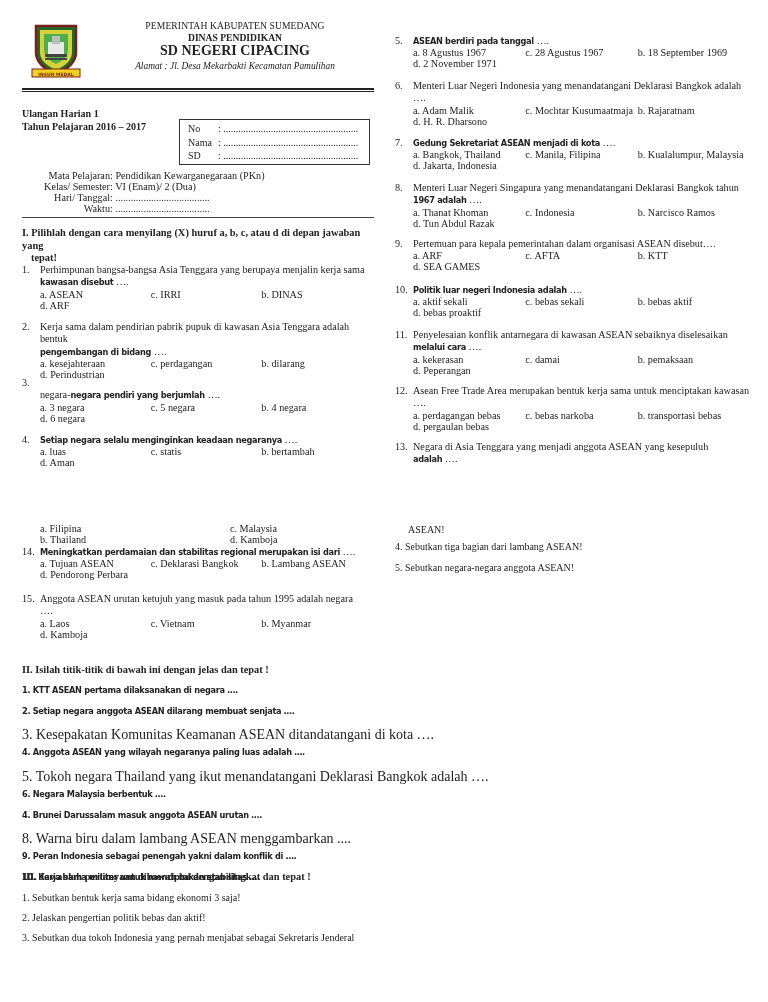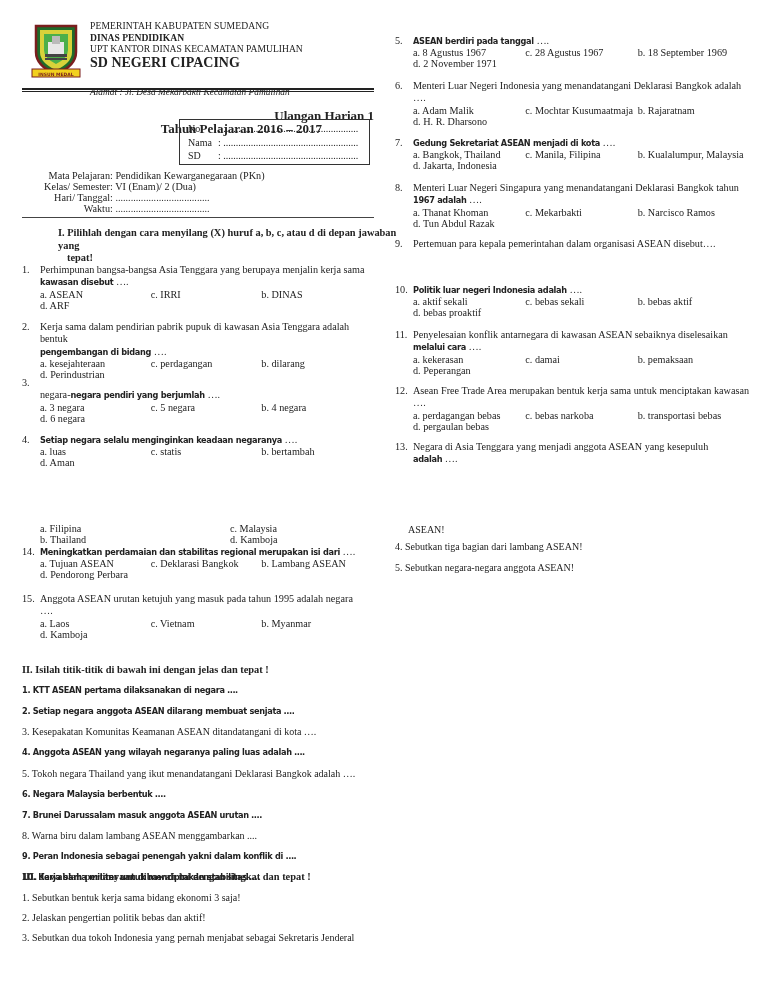--- a/index.html
+++ b/index.html
@@ -1,49 +1,49 @@
 <!DOCTYPE html>
 <html><head>
 <meta charset="utf-8">
 <style>
   * { box-sizing: border-box; margin: 0; padding: 0; }
   html, body { width: 768px; height: 1002px; background: #ffffff; overflow: hidden; }
   body { position: relative; font-family: "Liberation Serif", "DejaVu Serif", serif; color: #222; font-size: 10.4px; line-height: 1.22; }
 
   
   .logo { position: absolute; left: 30px; top: 22px; width: 52px; height: 58px; }
-  .hdr { position: absolute; left: 90px; top: 20px; width: 290px; text-align: left; }
+  .hdr { position: absolute; left: 90px; top: 20px; width: 290px; text-align: center; }
   .hdr .l1 { font-size: 9.6px; letter-spacing: 0.1px; }
   .hdr .l2 { font-size: 9.6px; font-weight: bold; }
   .hdr .l3 { font-size: 9.6px; }
   .hdr .l4 { font-size: 14px; font-weight: bold; line-height: 1.1; }
-  .hdr .l5 { font-size: 9.4px; font-style: italic; margin-top: 16px; }
+  .hdr .l5 { font-size: 9.4px; font-style: italic; margin-top: 2px; }
   .dbl-rule { position: absolute; left: 22px; top: 88px; width: 352px; height: 4px; border-top: 2px solid #222; border-bottom: 1px solid #222; }
 
-  .title { position: absolute; left: 22px; width: 352px; text-align: right; font-weight: bold; font-size: 13px; }
+  .title { position: absolute; left: 22px; width: 352px; text-align: left; font-weight: bold; font-size: 10px; }
 
   .idbox { position: absolute; left: 179px; top: 119px; width: 191px; height: 46px; border: 1.5px solid #333; padding: 2px 0 0 8px; }
   .idbox .row { display: flex; font-size: 10px; line-height: 13.5px; }
   .idbox .lbl { width: 30px; }
 
   .info { position: absolute; left: 22px; top: 170px; text-align: right; }
   .info .row { display: flex; font-size: 10.2px; line-height: 11px; }
   .info .lbl { width: 88px; }
   .rule { position: absolute; left: 22px; top: 217px; width: 352px; border-top: 1px solid #444; }
 
   .sec-head { position: absolute; font-weight: bold; font-size: 10.4px; }
 
   .q { position: absolute; font-size: 10.2px; }
   .q .stem { display: flex; }
   .q .num { width: 18px; flex: none; }
   .q .txt { flex: 1; }
   .q .bold { font-family: "DejaVu Sans", sans-serif; font-weight: bold; font-size: 8.2px; letter-spacing: -0.3px; }
   .q .opts { display: grid; grid-template-columns: 1fr 1fr 1fr; margin-left: 18px; line-height: 11px; }
 
-  .fill { position: absolute; font-size: 10px; left: 22px; font-family: Liberation Serif, serif; }
+  .fill { position: absolute; font-size: 14px; left: 22px; font-family: Liberation Serif, serif; }
   .fill.b { font-family: "DejaVu Sans", sans-serif; font-weight: bold; font-size: 8.2px; letter-spacing: -0.3px; }
 
   .ess { position: absolute; font-size: 10px; }
 </style>
 </head>
 <body>
 
 <div class="logo">
   <svg width="52" height="58" viewBox="0 0 52 58">
     <path d="M6 4 L46 4 L46 30 Q46 44 26 52 Q6 44 6 30 Z" fill="#1f6b2a" stroke="#7a1e1e" stroke-width="2.5"></path>
@@ -54,21 +54,20 @@
     <rect x="15" y="32" width="22" height="3" fill="#444"></rect>
     <rect x="15" y="36" width="22" height="2" fill="#444"></rect>
     <rect x="2" y="47" width="48" height="8" fill="#f2d11f" stroke="#7a1e1e" stroke-width="1"></rect>
     <text x="26" y="53.5" font-size="4.5" text-anchor="middle" fill="#7a1e1e" font-family="DejaVu Sans, sans-serif" font-weight="bold">INSUN MEDAL</text>
   </svg>
 </div>
 
 <div class="hdr">
   <div class="l1">PEMERINTAH KABUPATEN SUMEDANG</div>
   <div class="l2">DINAS PENDIDIKAN</div>
-  <div class="l3">UPT KANTOR DINAS KECAMATAN PAMULIHAN</div>
   <div class="l4">SD NEGERI CIPACING</div>
   <div class="l5">Alamat : Jl. Desa Mekarbakti Kecamatan Pamulihan</div>
 </div>
 <div class="dbl-rule"></div>
 
 <div class="title" style="top:108px">Ulangan Harian 1</div>
 <div class="title" style="top:121px; left:22px; width:300px;">Tahun Pelajaran 2016 – 2017</div>
 
 <div class="idbox">
   <div class="row">
@@ -98,21 +97,21 @@
       <span class="lbl">Hari/ Tanggal</span>
       <span>: .....................................</span>
     </div>
   <div class="row">
       <span class="lbl">Waktu</span>
       <span>: .....................................</span>
     </div>
 </div>
 <div class="rule"></div>
 
-<div class="sec-head" style="left:22px; top:227px; width:360px;margin-left:36px;">
+<div class="sec-head" style="left:22px; top:227px; width:360px;">
   <div>I. Pilihlah dengan cara menyilang (X) huruf a, b, c, atau d di depan jawaban yang</div>
   <div style="padding-left:9px">tepat!</div>
 </div>
 
 <div class="q" style="left:22px; top:264px; width:350px;">
   <div class="stem">
       <span class="num">1.</span>
     <span class="txt"><span>Perhimpunan bangsa-bangsa Asia Tenggara yang berupaya menjalin kerja sama</span><br>
       <span class="bold">kawasan disebut</span><span> ….</span></span>
     </div>
@@ -206,31 +205,37 @@
 </div>
 
 <div class="q" style="left:395px; top:182px; width:355px;">
   <div class="stem">
       <span class="num">8.</span>
     <span class="txt"><span>Menteri Luar Negeri Singapura yang menandatangani Deklarasi Bangkok tahun</span><br>
       <span class="bold">1967 adalah</span><span> ….</span></span>
     </div>
   <div class="opts">
     <span>a. Thanat Khoman</span>
-      <span>c. Mekarbakti</span>
+      <span>c. Indonesia</span>
     <span>b. Narcisco Ramos</span>
       <span>d. Tun Abdul Razak</span>
   </div>
 </div>
 
 <div class="q" style="left:395px; top:238px; width:355px;">
   <div class="stem">
       <span class="num">9.</span>
     <span class="txt"><span>Pertemuan para kepala pemerintahan dalam organisasi ASEAN disebut….</span></span>
     </div>
+  <div class="opts">
+    <span>a. ARF</span>
+      <span>c. AFTA</span>
+    <span>b. KTT</span>
+      <span>d. SEA GAMES</span>
+  </div>
 </div>
 
 <div class="q" style="left:395px; top:284px; width:355px;">
   <div class="stem">
       <span class="num">10.</span>
     <span class="txt"><span class="bold">Politik luar negeri Indonesia adalah</span><span> ….</span></span>
     </div>
   <div class="opts">
     <span>a. aktif sekali</span>
       <span>c. bebas sekali</span>
@@ -311,21 +316,21 @@
   </div>
 </div>
 
 <div class="sec-head" style="left:22px; top:664px;">II. Isilah titik-titik di bawah ini dengan jelas dan tepat !</div>
 <div class="fill b" style="top:685px">1. KTT ASEAN pertama dilaksanakan di negara ….</div>
 <div class="fill b" style="top:706px">2. Setiap negara anggota ASEAN dilarang membuat senjata ….</div>
 <div class="fill" style="top:726px">3. Kesepakatan Komunitas Keamanan ASEAN ditandatangani di kota ….</div>
 <div class="fill b" style="top:747px">4. Anggota ASEAN yang wilayah negaranya paling luas adalah ….</div>
 <div class="fill" style="top:768px">5. Tokoh negara Thailand yang ikut menandatangani Deklarasi Bangkok adalah ….</div>
 <div class="fill b" style="top:789px">6. Negara Malaysia berbentuk ….</div>
-<div class="fill b" style="top:810px">7. Brunei Darussalam masuk anggota ASEAN urutan ….</div>
+<div class="fill b" style="top:810px">4. Brunei Darussalam masuk anggota ASEAN urutan ….</div>
 <div class="fill" style="top:830px">8. Warna biru dalam lambang ASEAN menggambarkan ....</div>
 <div class="fill b" style="top:851px">9. Peran Indonesia sebagai penengah yakni dalam konflik di ….</div>
 <div class="fill b" style="top:872px">10. Kerja sama militer untuk menciptakan stabilitas ….</div>
 
 <div class="sec-head" style="left:22px; top:871px;"></div>
 
 <div class="sec-head" style="left:22px; top:871px;">III. Jawablah pertanyaan dibawah ini dengan singkat dan tepat !</div>
 <div class="ess" style="left:22px; top:892px">1. Sebutkan bentuk kerja sama bidang ekonomi 3 saja!</div>
 <div class="ess" style="left:22px; top:912px">2. Jelaskan pengertian politik bebas dan aktif!</div>
 <div class="ess" style="left:22px; top:932px">3. Sebutkan dua tokoh Indonesia yang pernah menjabat sebagai Sekretaris Jenderal</div>

